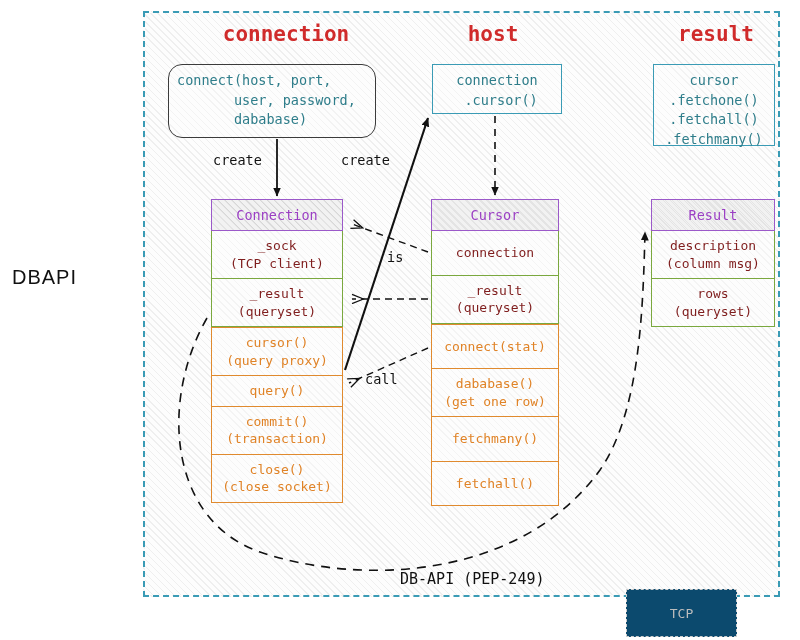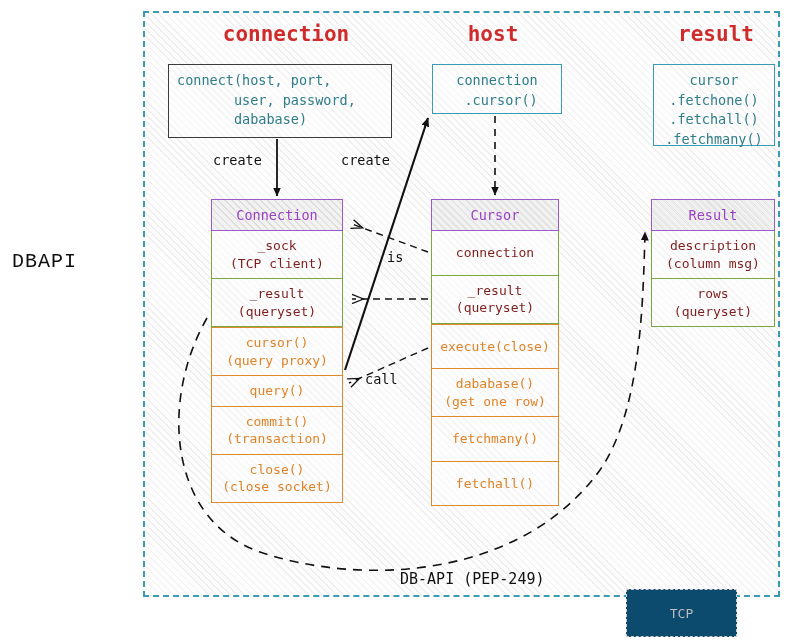--- a/index.html
+++ b/index.html
@@ -19,22 +19,22 @@
     border:2px dashed #3a9bb5;
     box-sizing:border-box;
     background-color:#fdfdfd;
     background-image:repeating-linear-gradient(45deg,
         rgba(0,0,0,0.055) 0px, rgba(0,0,0,0.055) 1px,
         rgba(0,0,0,0) 1px, rgba(0,0,0,0) 5px);
   }
 
   
   .dbapi-label{
-    position:absolute;left:12px;top:250px;
-    font-family:Liberation Mono, monospace;
+    position:absolute;left:12px;top:266px;
+    font-family:Liberation Sans, sans-serif;
     font-size:20px;color:#111;letter-spacing:1px;
   }
 
   
   .col-title{
     position:absolute;
     font-size:21px;color:#d02b2b;font-weight:bold;
     text-align:center;white-space:nowrap;
   }
 
@@ -111,21 +111,21 @@
 <div id="stage">
 
   <div class="region"></div>
 
   <div class="dbapi-label">DBAPI</div>
 
   <div class="col-title" style="left:196px;top:22px;width:180px;">connection</div>
   <div class="col-title" style="left:413px;top:22px;width:160px;">host</div>
   <div class="col-title" style="left:641px;top:22px;width:150px;">result</div>
 
-  <div class="codebox dark" style="left:168px;top:64px;width:224px;height:74px;">connect(host, port,
+  <div class="codebox dark" style="left:168px;top:64px;width:208px;height:74px;border-radius:14px;">connect(host, port,
        user, password,
        dababase)</div>
 
   <div class="codebox teal" style="left:432px;top:64px;width:130px;height:50px;text-align:center;">connection
  .cursor()</div>
 
   <div class="codebox teal" style="left:653px;top:64px;width:122px;height:82px;text-align:center;">cursor
 .fetchone()
 .fetchall()
 .fetchmany()</div>
@@ -143,21 +143,21 @@
 (transaction)</div>
     <div class="row method">close()
 (close socket)</div>
   </div>
 
   <div class="uml" style="left:431px;top:199px;width:128px;">
     <div class="hdr">Cursor</div>
     <div class="row" style="padding:13px 2px;">connection</div>
     <div class="row">_result
 (queryset)</div>
-    <div class="row method sep-top" style="padding:13px 2px;">execute(close)</div>
+    <div class="row method sep-top" style="padding:13px 2px;">connect(stat)</div>
     <div class="row method">dababase()
 (get one row)</div>
     <div class="row method" style="padding:13px 2px;">fetchmany()</div>
     <div class="row method" style="padding:13px 2px;">fetchall()</div>
   </div>
 
   <div class="uml" style="left:651px;top:199px;width:124px;">
     <div class="hdr">Result</div>
     <div class="row">description
 (column msg)</div>

